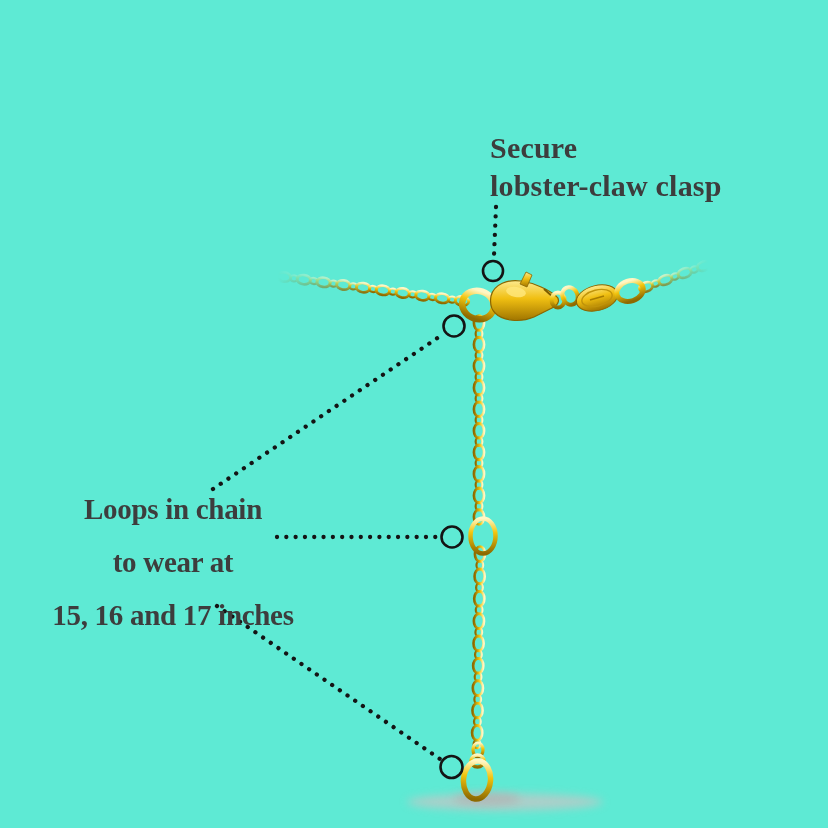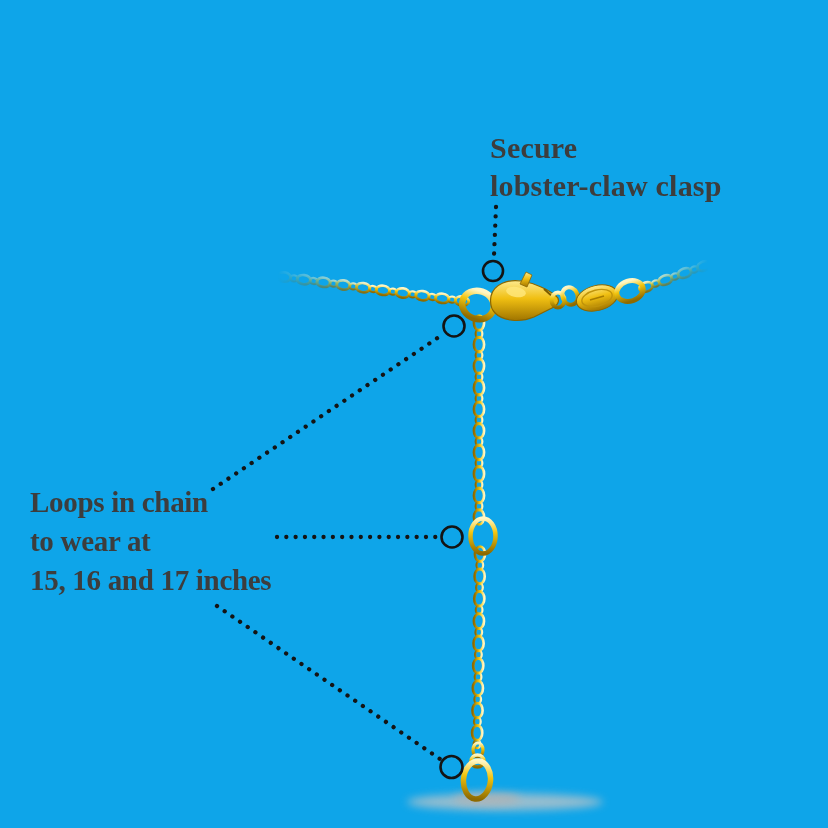--- a/index.html
+++ b/index.html
@@ -1,40 +1,41 @@
 <!DOCTYPE html>
 <html><head>
 <meta charset="utf-8">
 <style>
   html,body{margin:0;padding:0;background:#ffffff;}
   .stage{
     position:relative;
     width:828px;height:828px;
-    background:#0ea5e9;
+    background:#5eead4;
     overflow:hidden;
     font-family:"Liberation Serif", serif;
     text-decoration:underline;
   }
   .stage svg{position:absolute;left:0;top:0;}
   .label{
     position:absolute;
     color:#3d3d3d;
     font-weight:700;
     white-space:pre-line;
   }
   .clasp-label{
     left:490px;top:129px;
     font-size:30px;line-height:38px;
     letter-spacing:0.2px;
     text-align:left;
   }
   .loops-label{
     left:30px;top:483px;width:286px;
-    font-size:29px;line-height:39px;
+    font-size:29px;line-height:53px;
     letter-spacing:-0.3px;
+    text-align:center;
   }
 </style>
 </head>
 <body>
 
 <div class="stage">
 
   <svg id="art" width="828" height="828" viewBox="0 0 828 828">
     <defs>
       <linearGradient id="gl" x1="0" y1="0" x2="0" y2="1">

